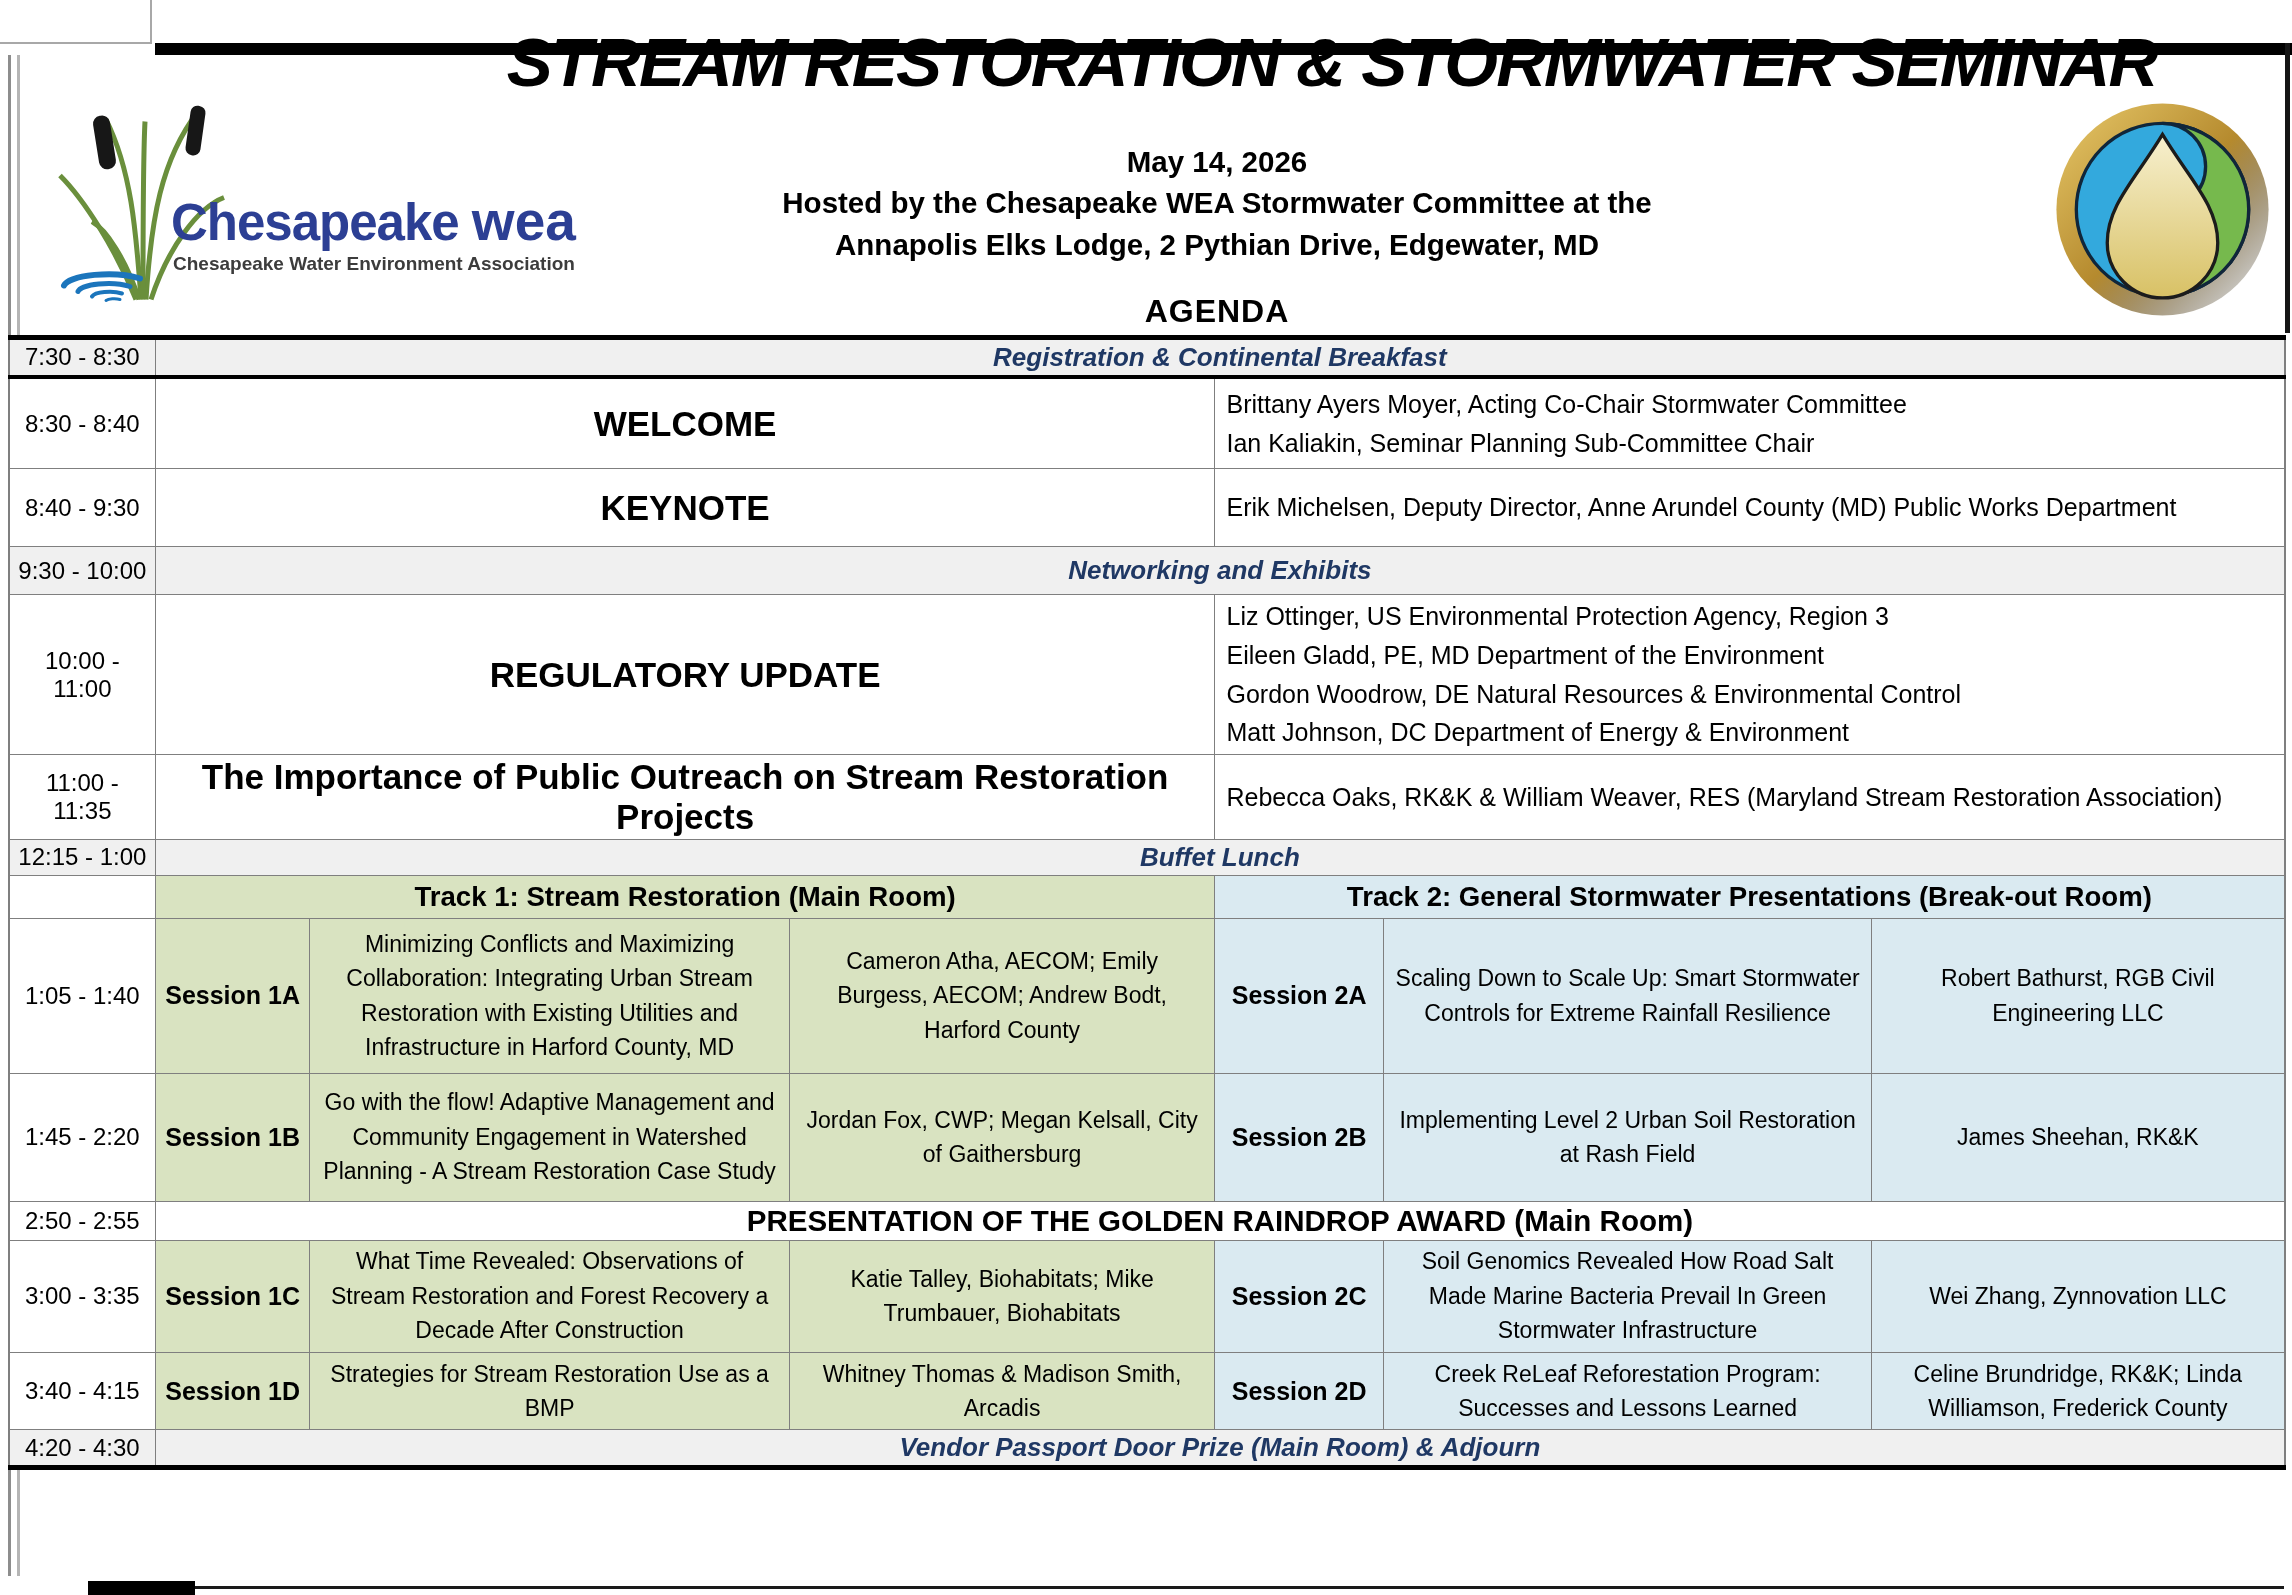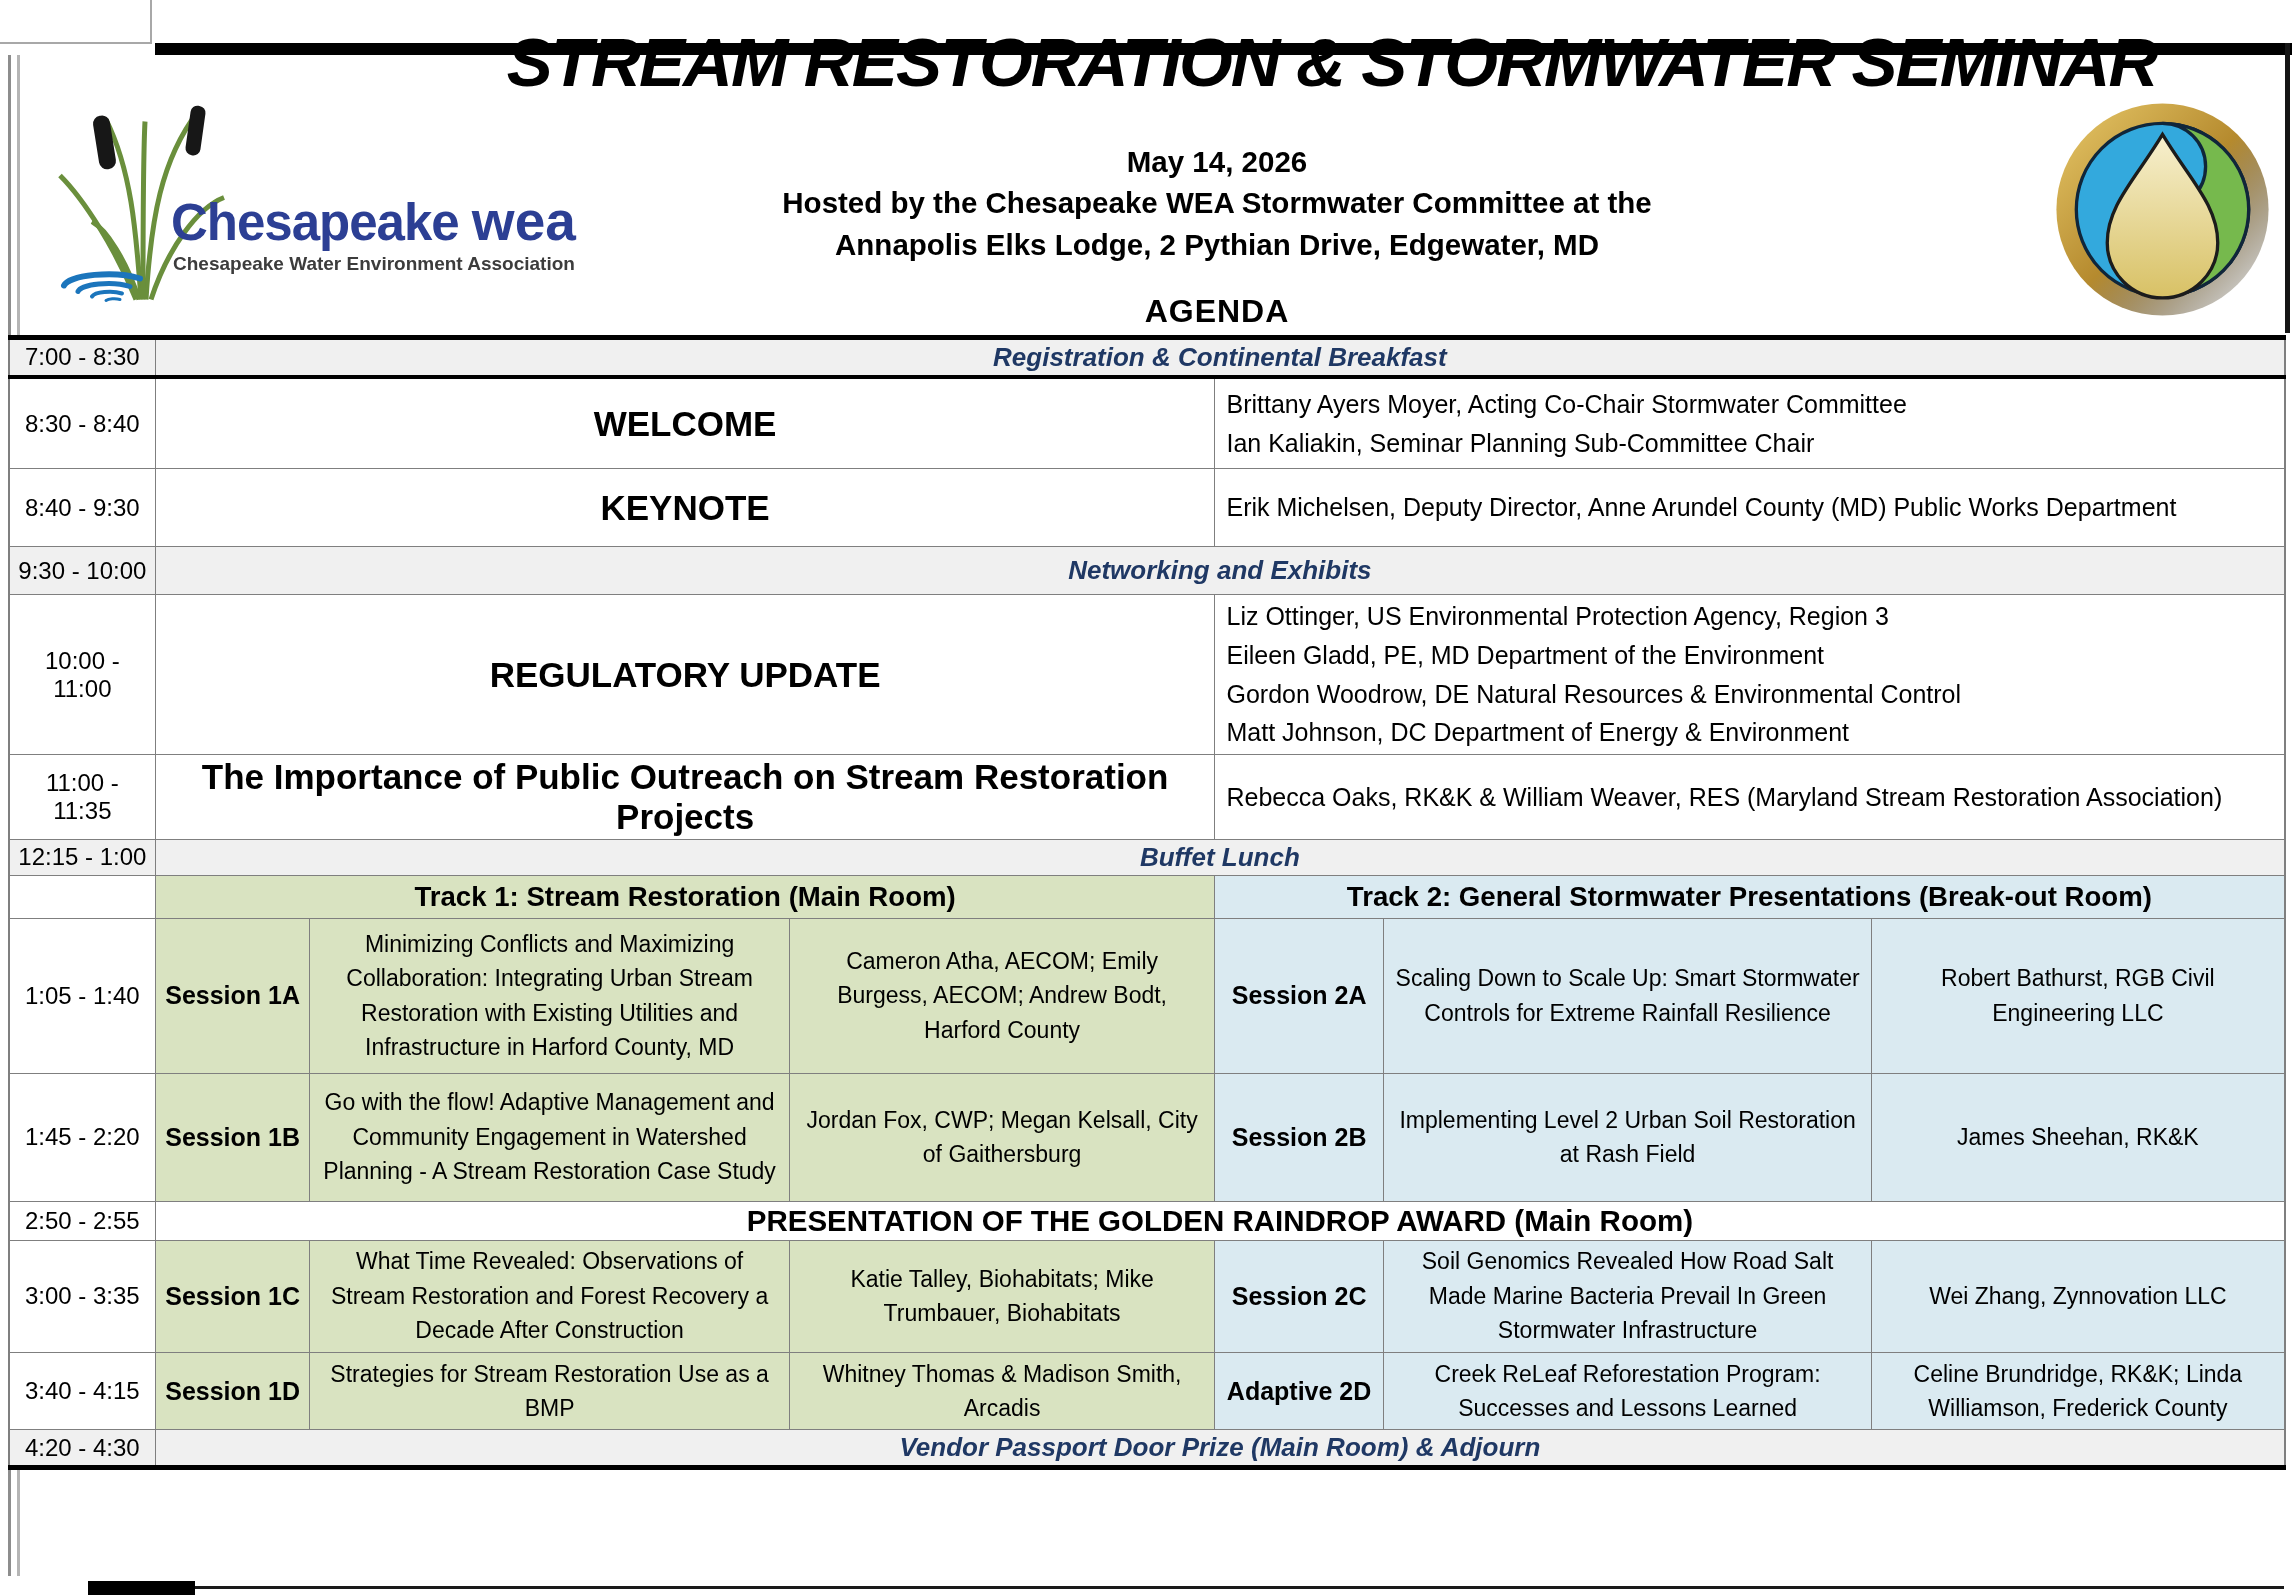--- a/index.html
+++ b/index.html
@@ -119,21 +119,21 @@
         <col style="width:154px">
         <col style="width:480px">
         <col style="width:425px">
       <col style="width:169px">
         <col style="width:488px">
         <col style="width:413px">
     </colgroup>
 
     <tbody>
         <tr class="band reg" style="height:39px">
-      <td class="time">7:00 - 8:30</td>
+      <td class="time">7:30 - 8:30</td>
       <td class="band-label" colspan="6">Registration &amp; Continental Breakfast</td>
     </tr>
 
     <tr style="height:92px">
       <td class="time">8:30 - 8:40</td>
       <td class="plenary-title" colspan="3">WELCOME</td>
       <td class="speakers" colspan="3">
         <div>Brittany Ayers Moyer, Acting Co-Chair Stormwater Committee</div>
         <div>Ian Kaliakin, Seminar Planning Sub-Committee Chair</div>
       </td>
@@ -217,21 +217,21 @@
       <td class="s-label b">Session 2C</td>
       <td class="s-text b">Soil Genomics Revealed How Road Salt Made Marine Bacteria Prevail In Green Stormwater Infrastructure</td>
       <td class="s-text b">Wei Zhang, Zynnovation LLC</td>
     </tr>
 
     <tr style="height:76px">
       <td class="time">3:40 - 4:15</td>
       <td class="s-label g">Session 1D</td>
       <td class="s-text g">Strategies for Stream Restoration Use as a BMP</td>
       <td class="s-text g">Whitney Thomas &amp; Madison Smith, Arcadis</td>
-      <td class="s-label b">Adaptive 2D</td>
+      <td class="s-label b">Session 2D</td>
       <td class="s-text b">Creek ReLeaf Reforestation Program: Successes and Lessons Learned</td>
       <td class="s-text b">Celine Brundridge, RK&amp;K; Linda Williamson, Frederick County</td>
     </tr>
 
     <tr class="band last" style="height:33px">
       <td class="time">4:20 - 4:30</td>
       <td class="band-label" colspan="6">Vendor Passport Door Prize (Main Room) &amp; Adjourn</td>
     </tr>
   </tbody>
     </table>

